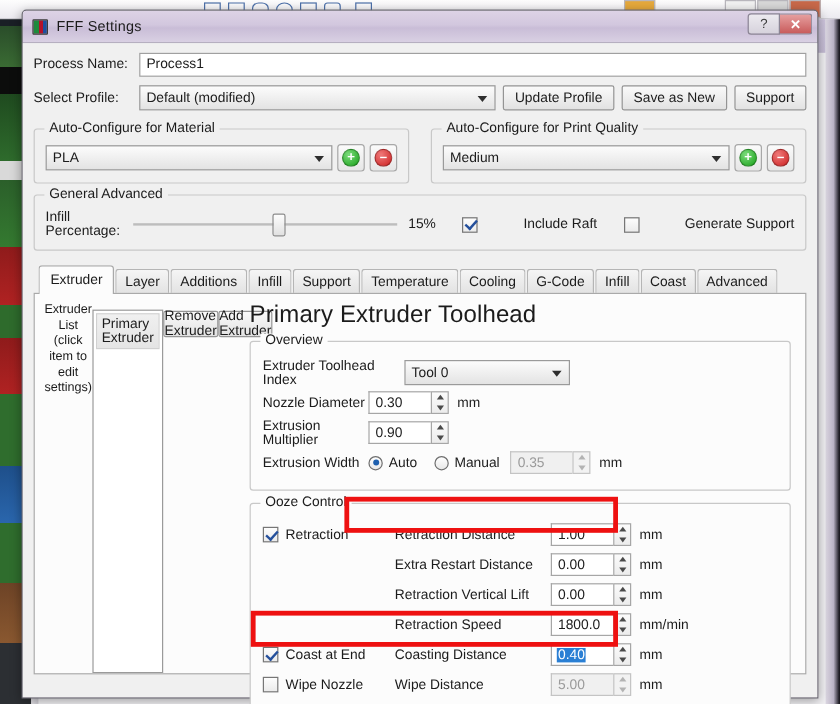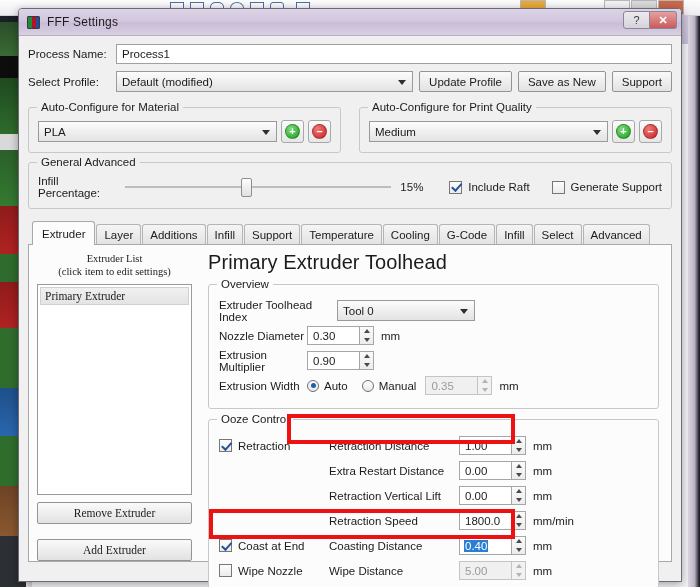--- a/index.html
+++ b/index.html
@@ -181,21 +181,21 @@
     background: #bdbdbd;
   }
   #infill-thumb {
     position: absolute; left: 116px; top: 1px;
     width: 11px; height: 19px;
     border: 1px solid #8d8d8d; border-radius: 2px;
     background: linear-gradient(180deg,#fdfdfd,#e1e1e1);
   }
   #infill-value { font-size: 11.5px; color: #1b1b1b; margin-left: 9px; width: 30px; }
 
-  .chk-row { display: flex; align-items: center; margin-left: 22px; }
+  .chk-row { display: flex; align-items: center; margin-left: 22px; gap: 32px; }
   .checkbox {
     width: 13px; height: 13px; border: 1px solid #767676;
     background: linear-gradient(180deg,#fdfdfd,#ebebeb);
     margin-right: 6px; flex: none;
     display: flex; align-items: center; justify-content: center;
     font-size: 11px; color: #1f5ea8; line-height: 1;
   }
   .checkbox.checked::after {
     content: "";
     width: 4px; height: 8px;
@@ -225,21 +225,21 @@
   #tabpanel {
     border: 1px solid #a9a9a9;
     background: #fcfcfc;
     height: 318px;
     margin-top: -1px;
     display: flex;
     position: relative;
   }
 
   
-  #left-pane { width: 169px; flex: none; padding: 7px 6px 0 8px; display: flex; flex-direction: column; font-family: Liberation Serif, serif; }
+  #left-pane { width: 169px; flex: none; padding: 7px 6px 0 8px; display: flex; flex-direction: row; }
   #extruder-list-title { font-size: 10.5px; color: #1b1b1b; text-align: center; line-height: 13px; }
   #extruder-listbox {
     margin-top: 6px; flex: 1;
     border: 1px solid #9a9a9a; background: #fff;
     padding: 2px;
   }
   .list-item {
     font-size: 11.5px; color: #1b1b1b;
     padding: 2px 4px;
     background: linear-gradient(180deg,#f0f0f0,#e4e4e4);
@@ -442,21 +442,21 @@
     <div id="tabstrip">
       <div class="tab active">Extruder</div>
       <div class="tab">Layer</div>
       <div class="tab">Additions</div>
       <div class="tab">Infill</div>
       <div class="tab">Support</div>
       <div class="tab">Temperature</div>
       <div class="tab">Cooling</div>
       <div class="tab">G-Code</div>
       <div class="tab">Infill</div>
-      <div class="tab">Select</div>
+      <div class="tab">Coast</div>
       <div class="tab">Advanced</div>
     </div>
 
     <div id="tabpanel">
 
       <div id="left-pane">
         <div id="extruder-list-title">
           <div>Extruder List</div>
           <div>(click item to edit settings)</div>
         </div>

